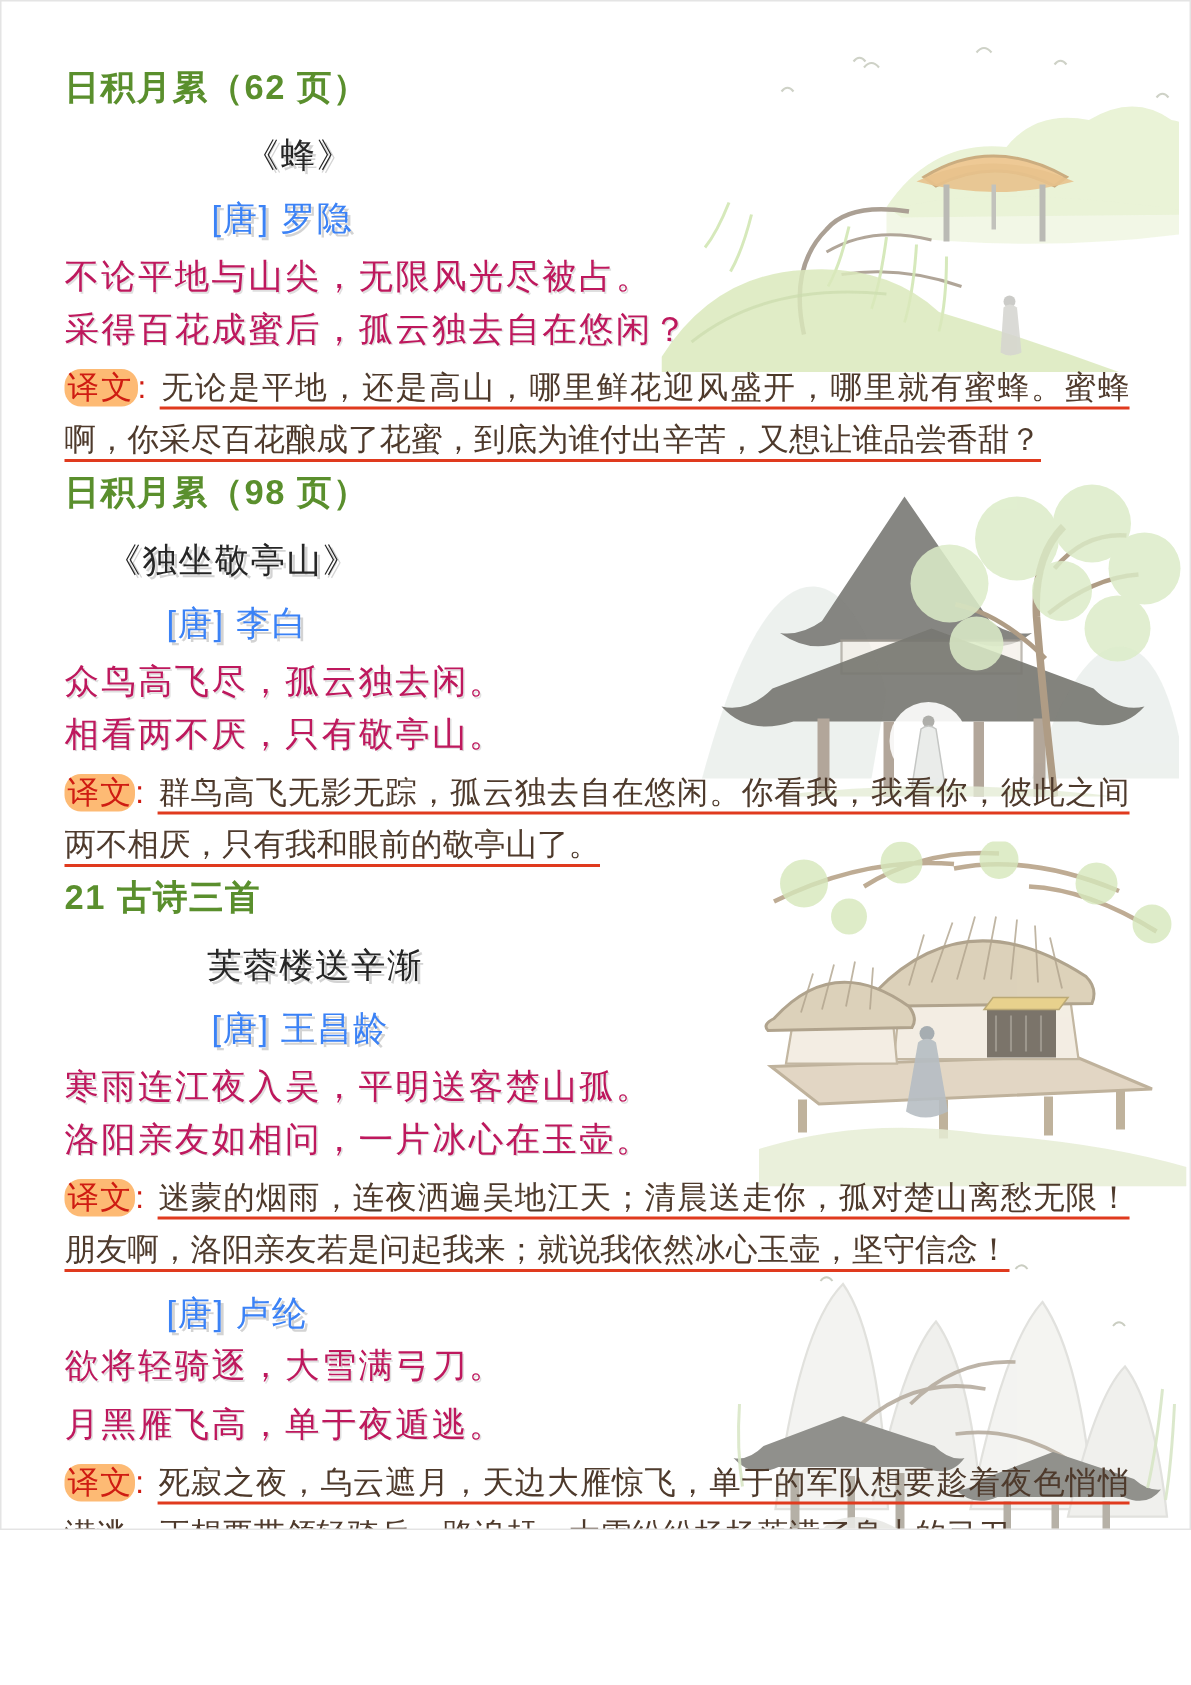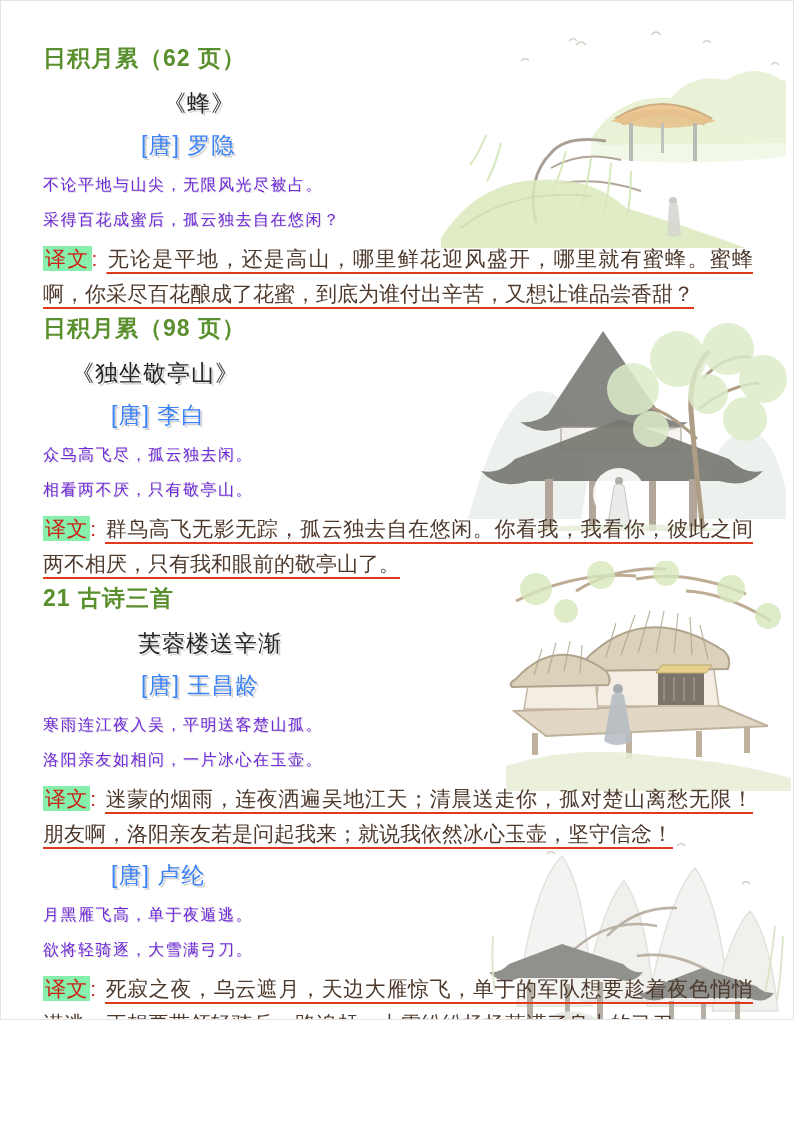--- a/index.html
+++ b/index.html
@@ -23,39 +23,40 @@
     font-size:23px;color:#262626;line-height:36px;margin-top:10px;
     text-shadow:2px 2px 0 rgba(175,175,175,.55);
     letter-spacing:1px;
   }
   .poem-author{
     font-size:23px;color:#3b82f6;line-height:36px;margin-top:6px;
     text-shadow:2px 2px 0 rgba(175,175,175,.55);
     letter-spacing:1px;
   }
   .poem-line{
-    font-size:16px;color:#6d28d9;line-height:35px;
+    font-size:23px;color:#be185d;line-height:35px;
     text-shadow:1px 1px 0 rgba(185,185,185,.45);
     letter-spacing:1.5px;
   }
   .poem-line.first{margin-top:4px;}
   .ind-120{padding-left:120px;}
   .ind-95{padding-left:95px;}
   .ind-98{padding-left:98px;}
   .ind-68{padding-left:68px;}
   .ind-65{padding-left:65px;}
   .ind-28{padding-left:28px;}
   .trans{
     margin-top:4px;
     font-size:21px;line-height:35px;color:#4e3a2c;
     text-align:justify;text-justify:inter-ideograph;
   }
   .t-label{
-    background:#86efac;color:#cf1c12;
+    background:#fdba74;color:#cf1c12;
     padding:1px 2px;
+    border-radius:11px;
   }
   .t-colon{color:#cf1c12;margin-right:9px;}
   .t-body{
     text-decoration:underline;
     text-decoration-color:#e03a1e;
     text-decoration-thickness:1.5px;
     text-underline-offset:6px;
   }
   .footer{
     margin-top:10px;text-align:center;
@@ -239,22 +240,22 @@
     <div class="trans"><span class="t-label">译文</span><span class="t-colon">:</span><span class="t-body">群鸟高飞无影无踪，孤云独去自在悠闲。你看我，我看你，彼此之间两不相厌，只有我和眼前的敬亭山了。</span></div>
 
     <div class="h-green">21 古诗三首</div>
     <div class="poem-title ind-95">芙蓉楼送辛渐</div>
     <div class="poem-author ind-98">[唐] 王昌龄</div>
     <div class="poem-line first">寒雨连江夜入吴，平明送客楚山孤。</div>
     <div class="poem-line">洛阳亲友如相问，一片冰心在玉壶。</div>
     <div class="trans"><span class="t-label">译文</span><span class="t-colon">:</span><span class="t-body">迷蒙的烟雨，连夜洒遍吴地江天；清晨送走你，孤对楚山离愁无限！朋友啊，洛阳亲友若是问起我来；就说我依然冰心玉壶，坚守信念！</span></div>
 
     <div class="poem-author ind-68">[唐] 卢纶</div>
+    <div class="poem-line">欲将轻骑逐，大雪满弓刀。</div>
     <div class="poem-line first">月黑雁飞高，单于夜遁逃。</div>
-    <div class="poem-line">欲将轻骑逐，大雪满弓刀。</div>
     <div class="trans"><span class="t-label">译文</span><span class="t-colon">:</span><span class="t-body">死寂之夜，乌云遮月，天边大雁惊飞，单于的军队想要趁着夜色悄悄潜逃。正想要带领轻骑兵一路追赶，大雪纷纷扬扬落满了身上的弓刀。</span></div>
 
     <div class="footer">
       <span class="footer-chip">第3页 /共 11页</span>
     </div>
 
   </div>
 </div>
 
 </body></html>

